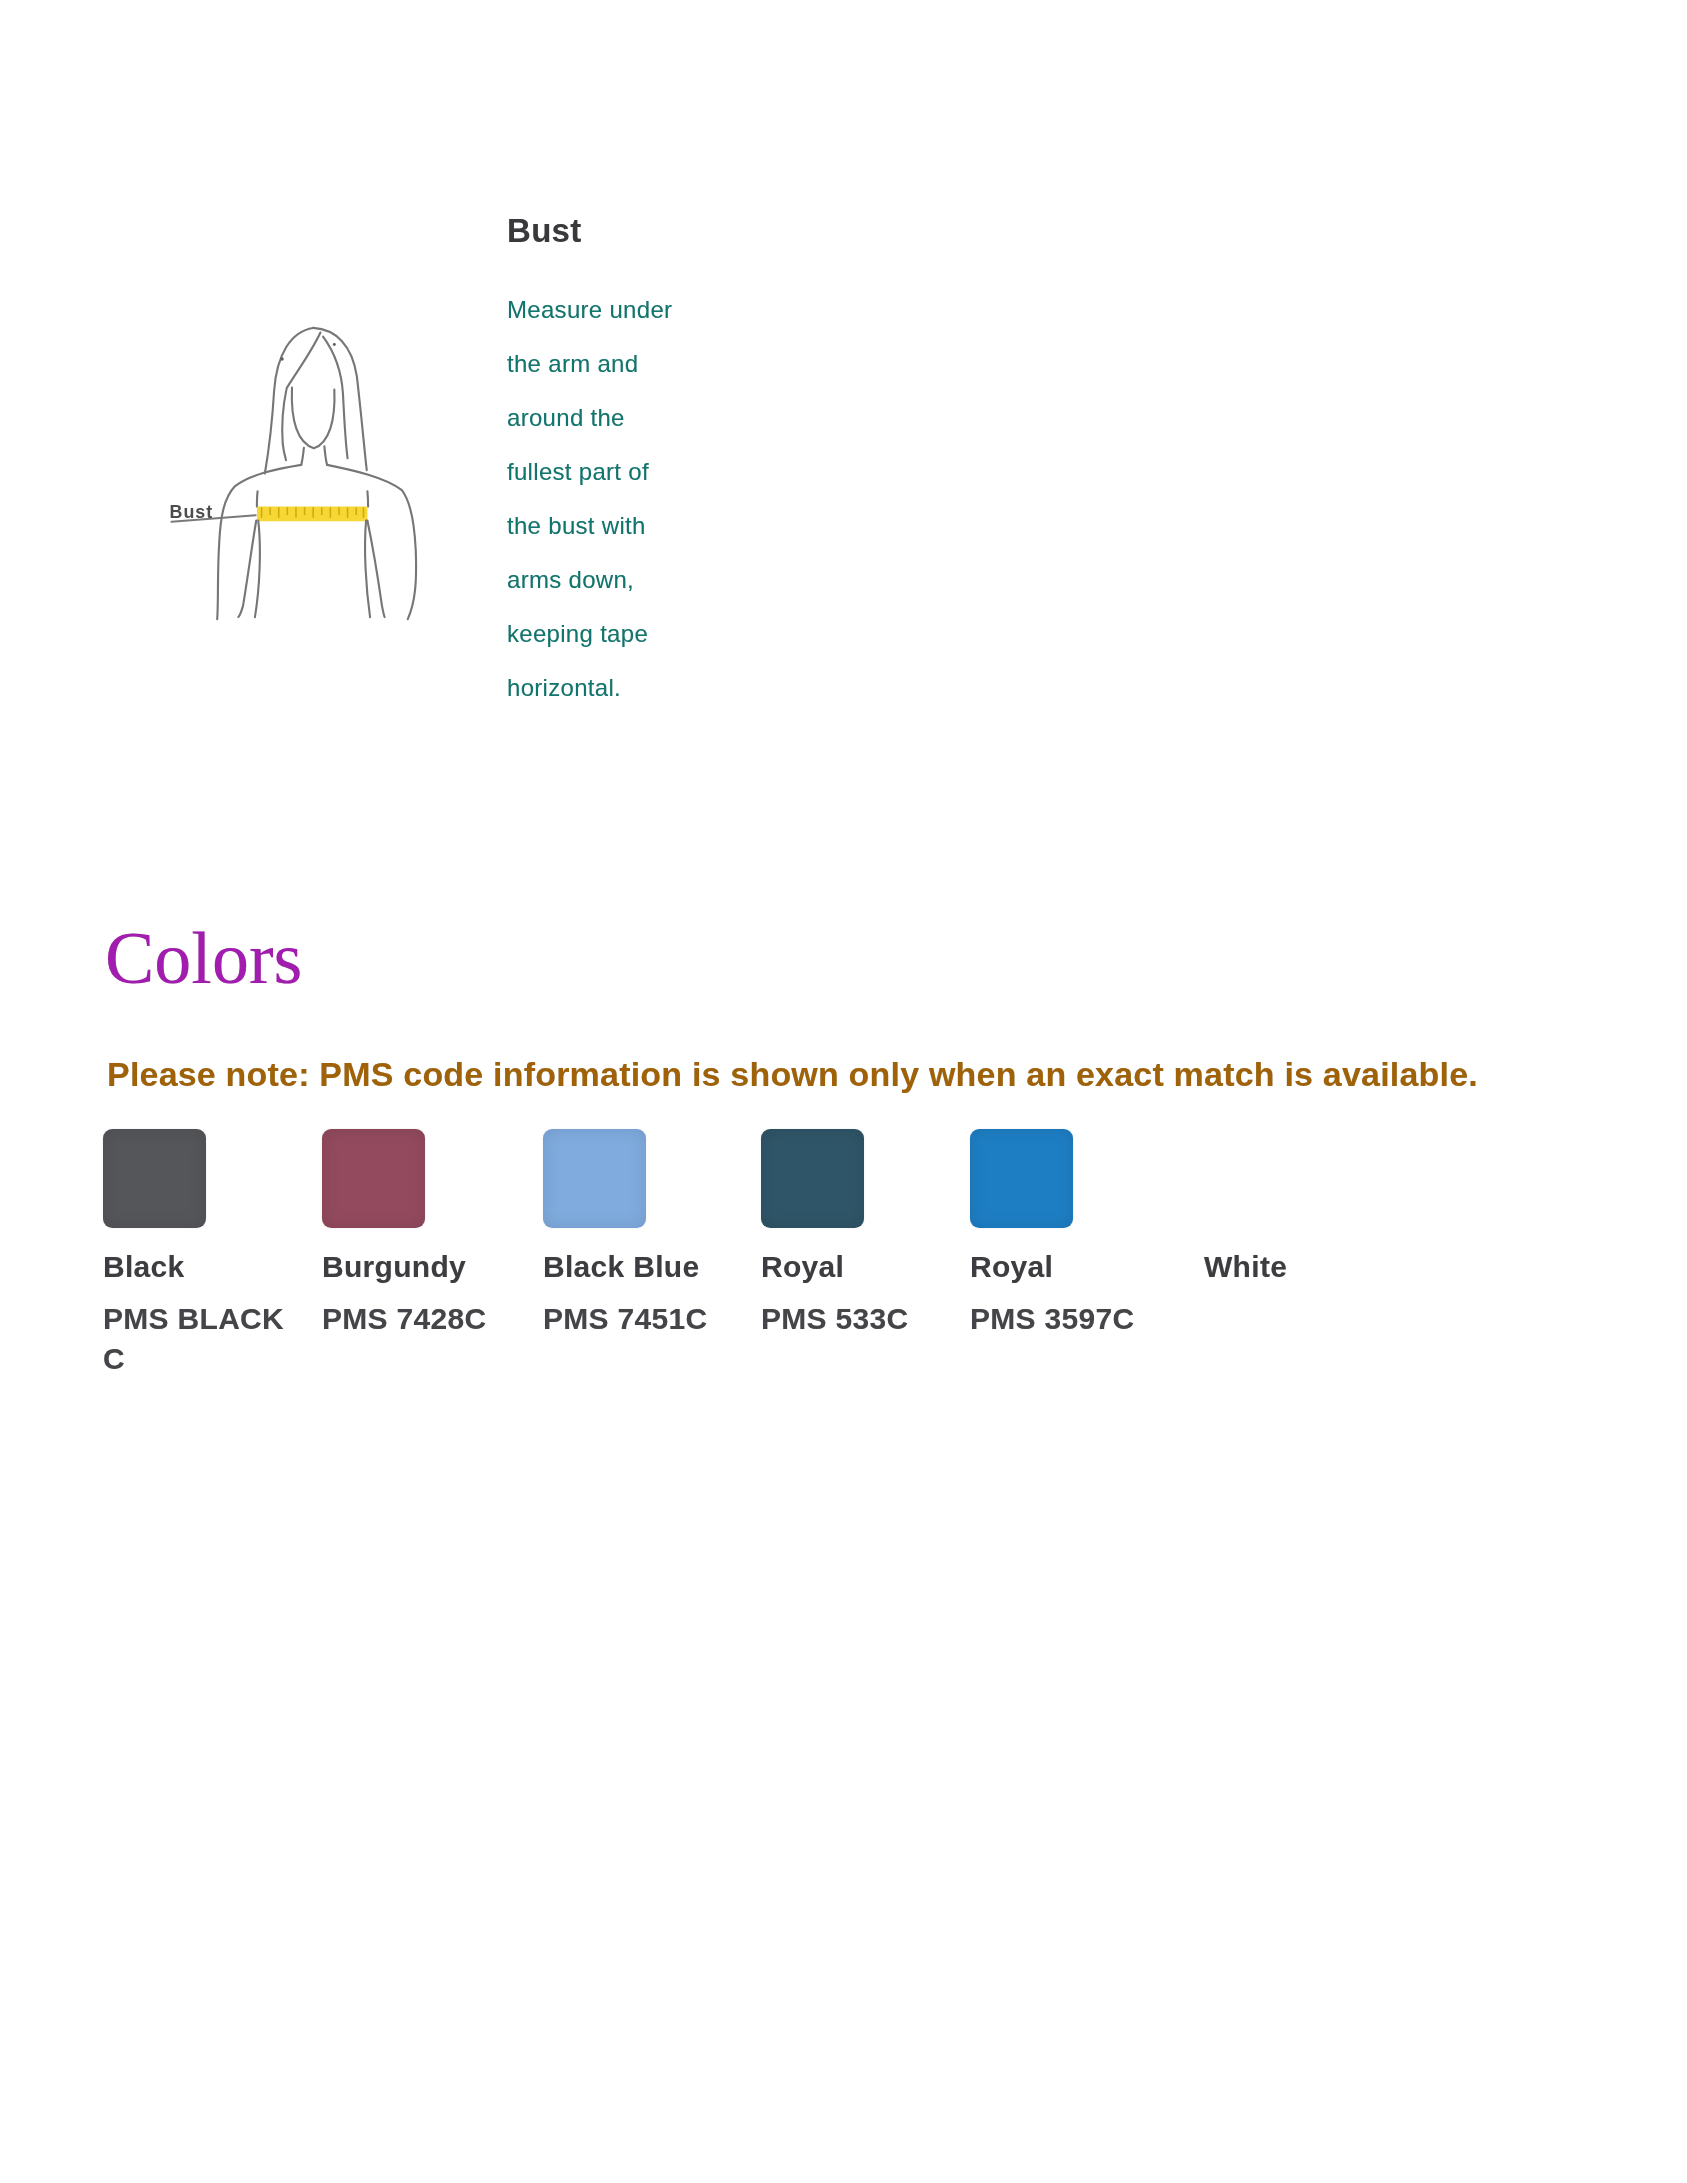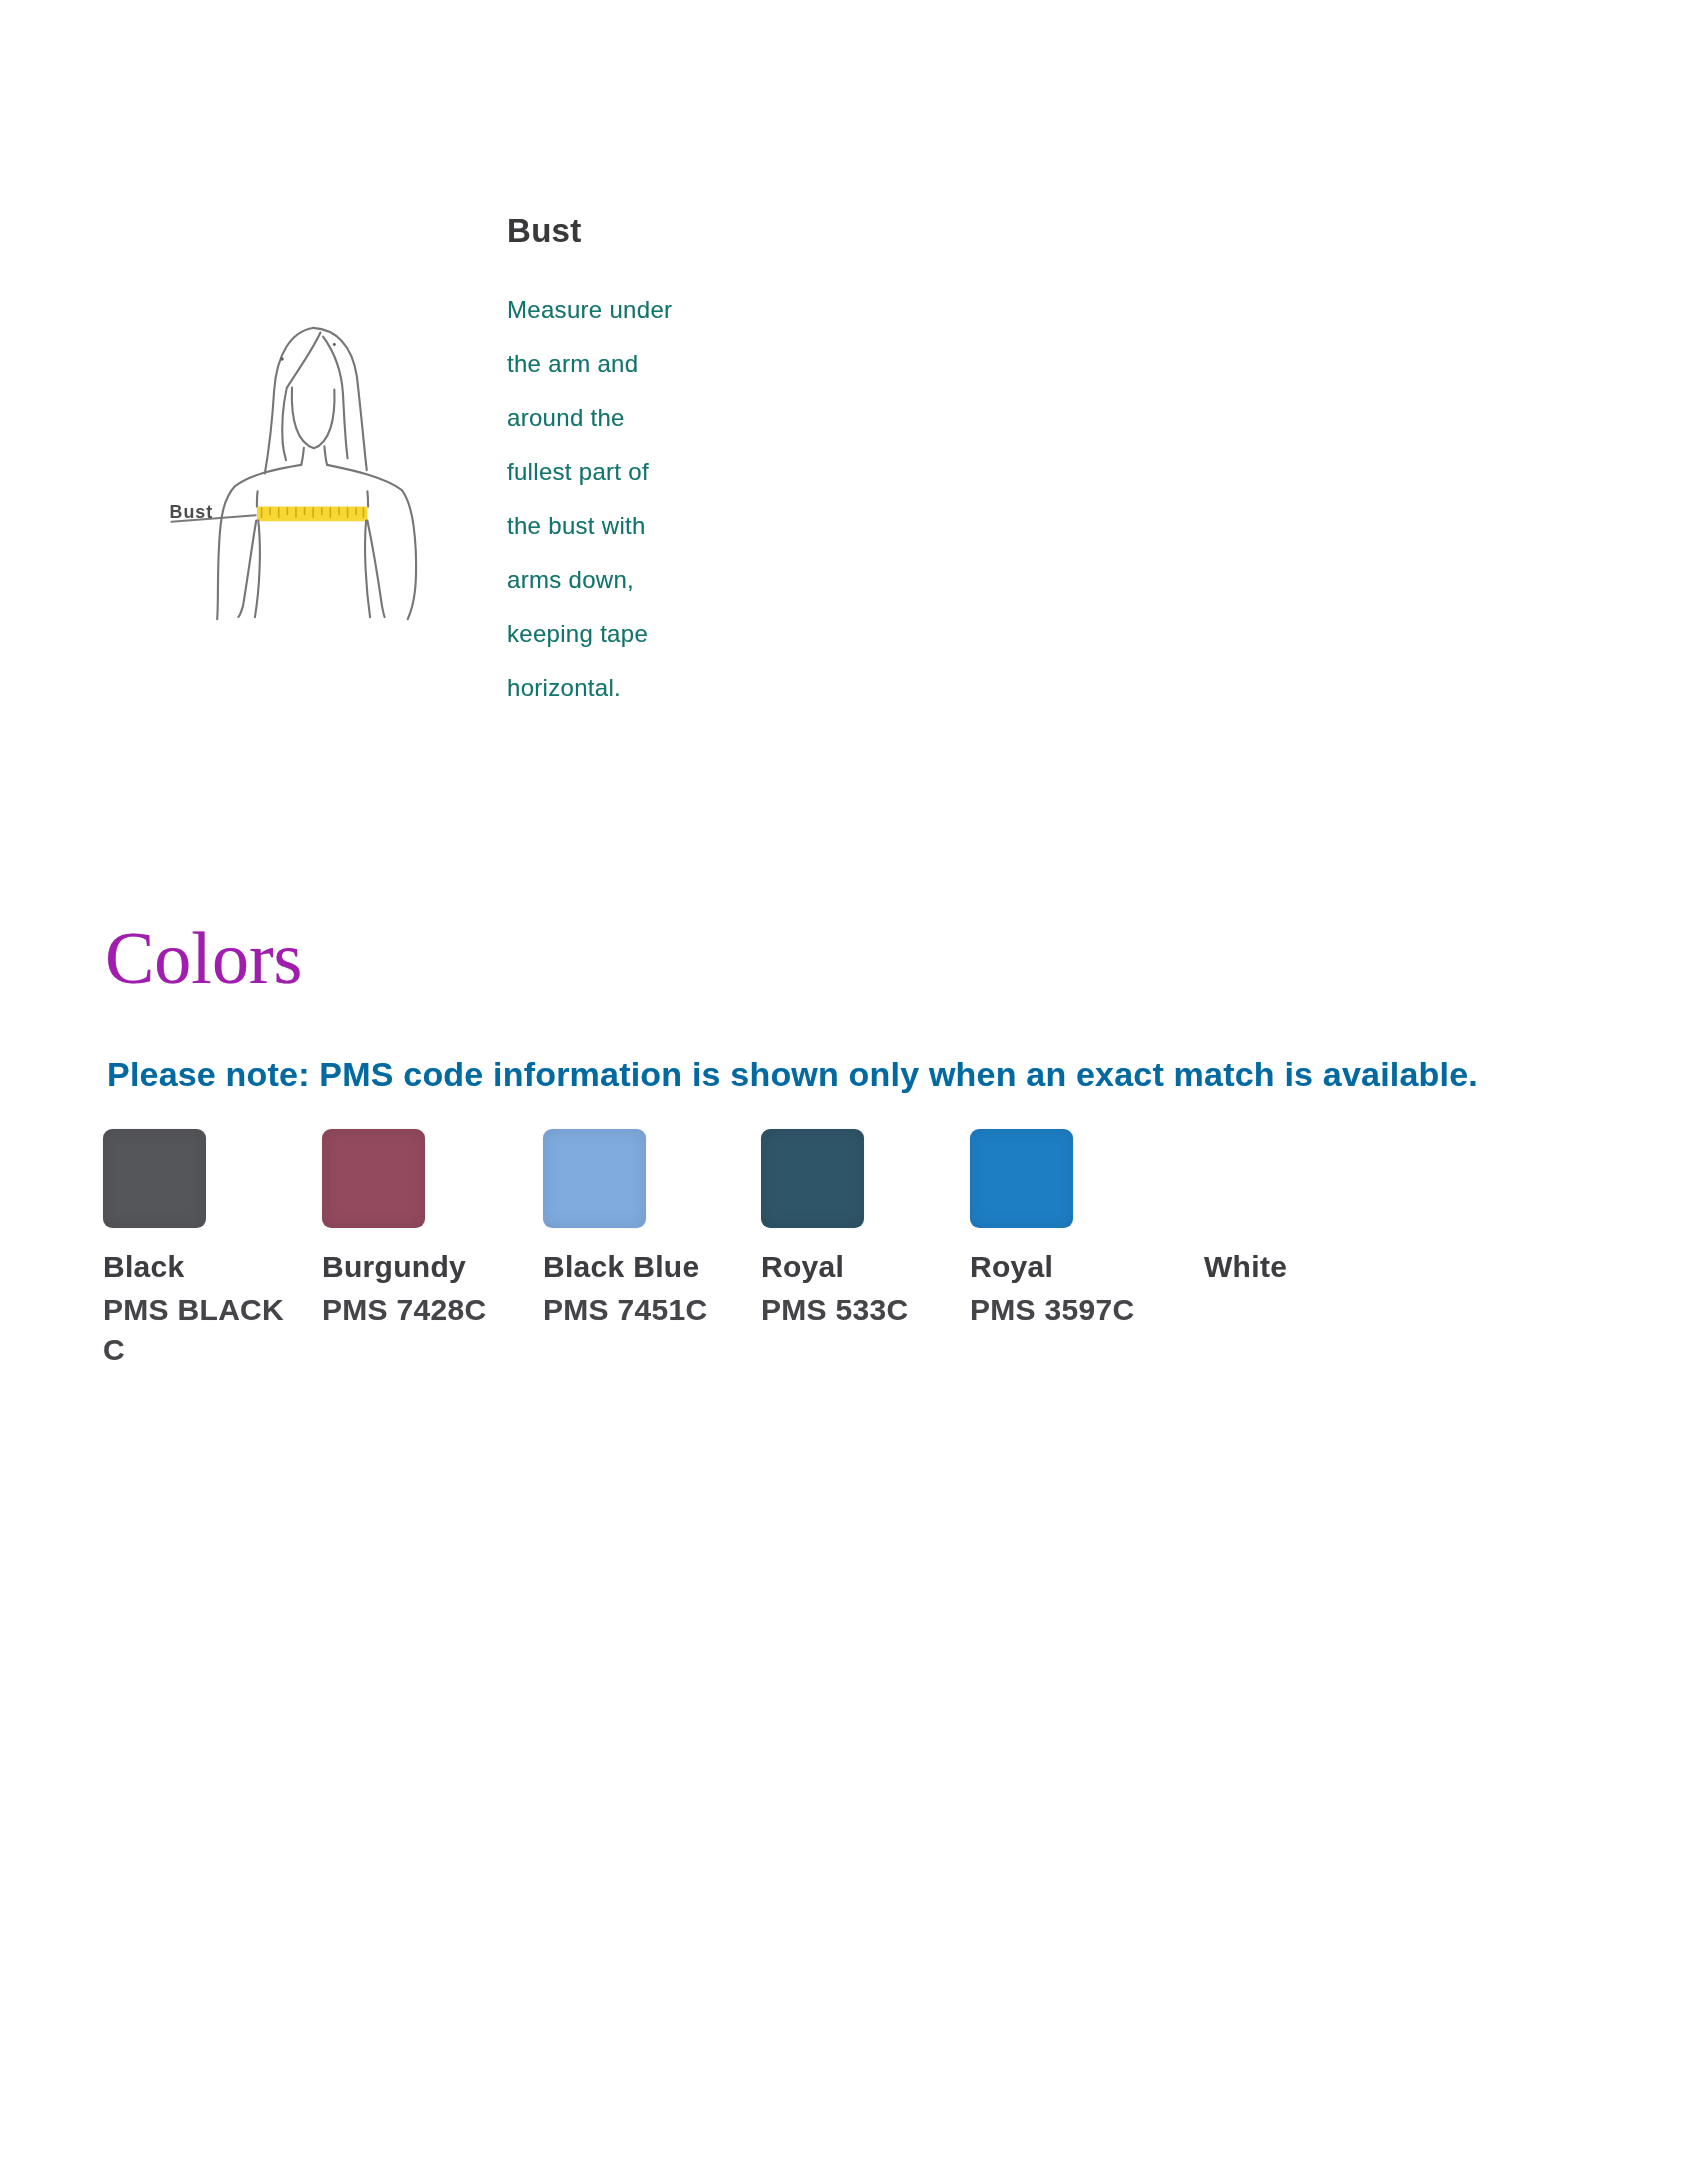--- a/index.html
+++ b/index.html
@@ -27,38 +27,38 @@
   
   .colors-title{
     position:absolute;left:105px;top:916px;
     font-family:"Liberation Serif","DejaVu Serif",serif;
     font-size:74px;font-weight:400;color:#a21caf;
     line-height:1.15;
     text-shadow:0 0 0.7px rgba(60,65,70,.4);
   }
   .pms-note{
     position:absolute;left:107px;top:1055px;
-    font-size:34px;font-weight:700;color:#0369a1;
+    font-size:34px;font-weight:700;color:#a16207;
     white-space:nowrap;letter-spacing:0.2px;
     text-shadow:0 0 0.7px rgba(46,122,182,.35);
   }
   .swatch-col{position:absolute;top:1129px;width:198px;font-weight:bold;}
   .swatch-col.c0{left:103px}.swatch-col.c1{left:322px}.swatch-col.c2{left:543px}
   .swatch-col.c3{left:761px}.swatch-col.c4{left:970px}.swatch-col.c5{left:1204px}
   .swatch{
     width:103px;height:99px;border-radius:9.3px;
     box-shadow:inset 0 0 18.5px rgba(0,0,0,.10), 0 0 1.3px rgba(120,120,120,.25);
   }
   .swatch.hidden{visibility:hidden;}
   .swatch-name{
     margin-top:20px;font-size:30px;line-height:38px;color:#3d3d41;
     letter-spacing:0.3px;text-shadow:0 0 0.7px rgba(60,60,60,.3);
   }
   .swatch-pms{
-    margin-top:4px;font-size:30px;line-height:40px;color:#454549;
+    margin-top:13px;font-size:30px;line-height:40px;color:#454549;
     letter-spacing:0.3px;white-space:pre-line;
     text-shadow:0 0 0.7px rgba(70,70,70,.3);
   }
 </style>
 </head>
 <body>
 
 <div class="page">
 
   <div class="figure-wrap">

